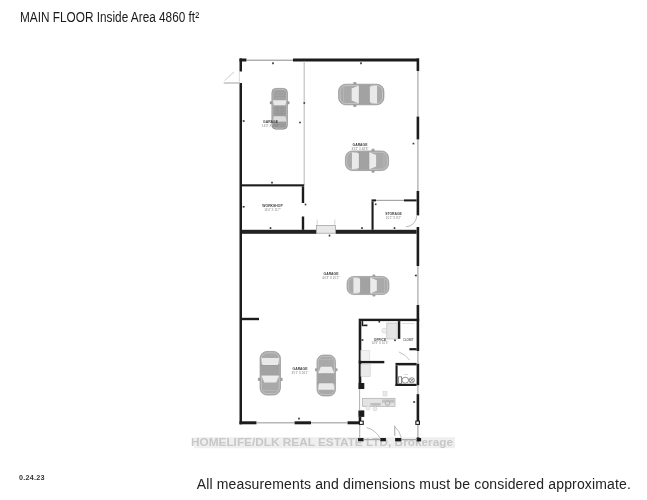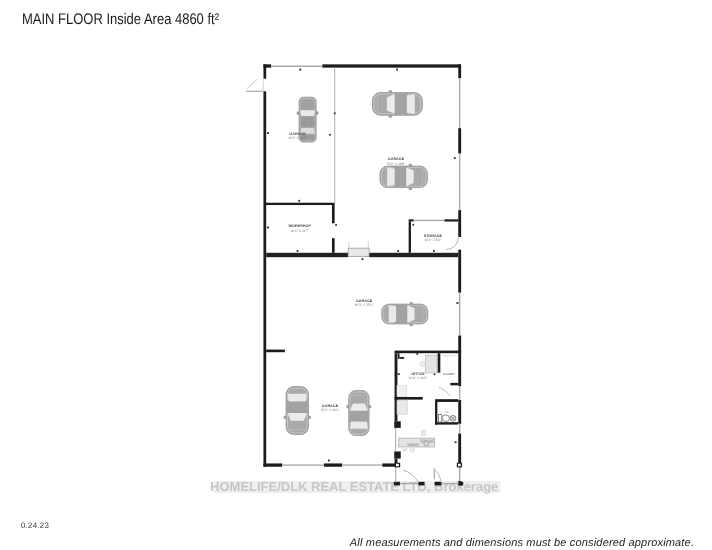--- a/index.html
+++ b/index.html
@@ -1,19 +1,19 @@
 <!DOCTYPE html>
 <html><head>
 <meta charset="utf-8">
 <style>
   html,body{margin:0;padding:0;background:#ffffff;width:647px;height:500px;overflow:hidden;}
   body{font-family:"Liberation Sans", sans-serif;position:relative;}
   #title{position:absolute;left:20px;top:8.6px;font-size:14px;color:#1a1a1a;transform:scaleX(0.843);transform-origin:0 0;white-space:nowrap;}
-  #footL{position:absolute;left:19px;top:473.2px;font-size:7.2px;color:#333;font-weight:normal;letter-spacing:0.25px;}
-  #footR{position:absolute;right:16px;top:488px;font-size:10px;color:#222;letter-spacing:0.15px;font-style:italic;}
+  #footL{position:absolute;left:19px;top:473.2px;font-size:7.2px;color:#333;font-weight:bold;letter-spacing:0.25px;}
+  #footR{position:absolute;right:16px;top:476px;font-size:14px;color:#222;letter-spacing:0.15px;}
   svg{position:absolute;left:0;top:0;}
   text{font-family:"Liberation Sans", sans-serif;}
 </style>
 </head>
 <body>
 
 <div id="title">MAIN FLOOR Inside Area 4860 ft²</div>
 
 <div id="footL">0.24.23</div>
 

